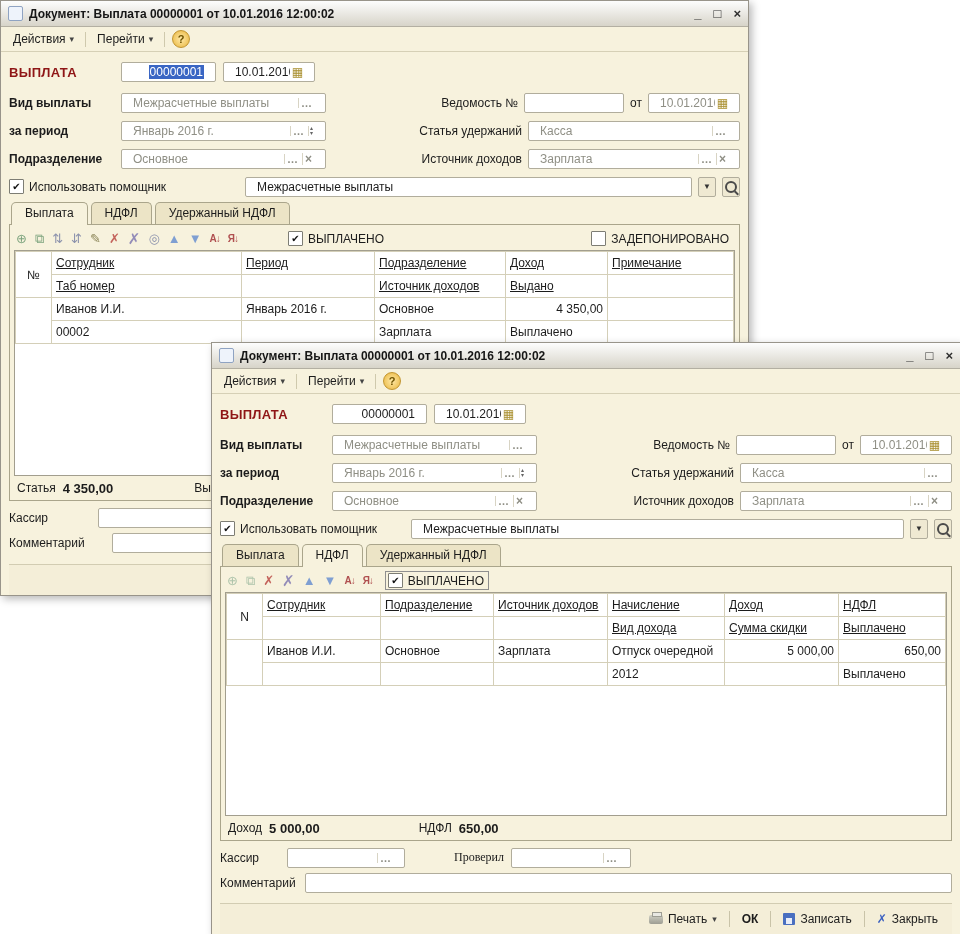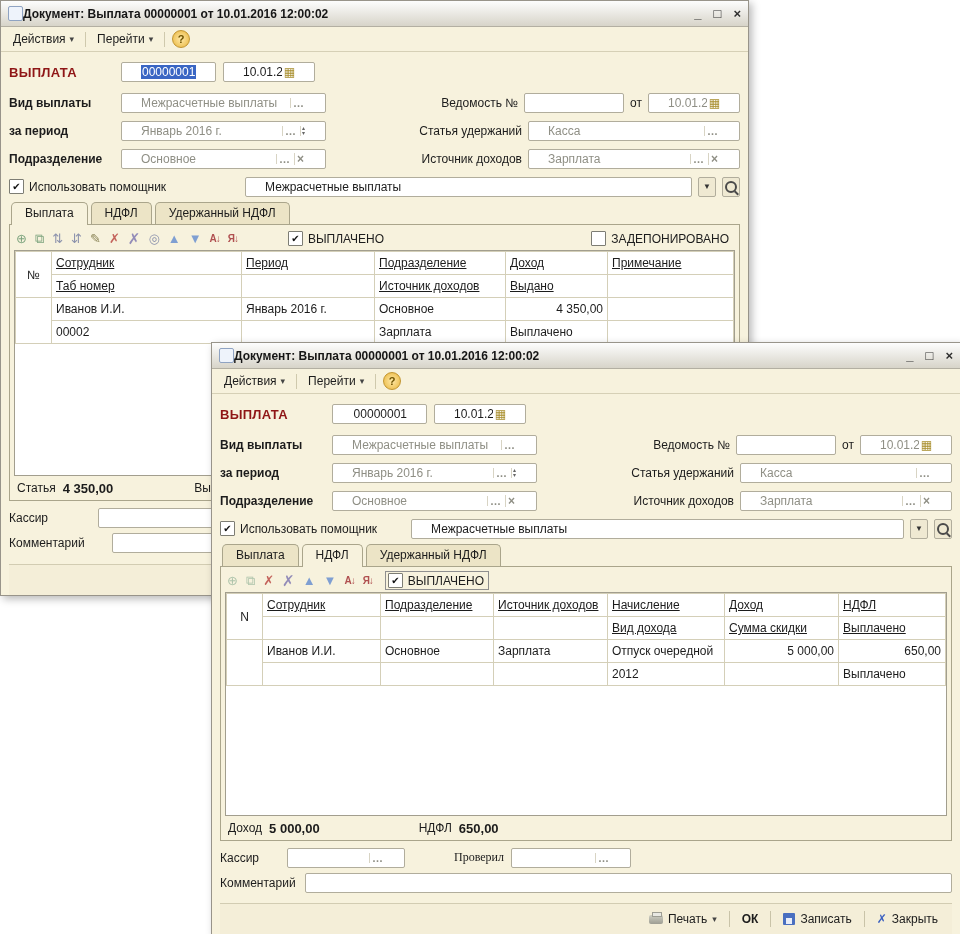--- a/index.html
+++ b/index.html
@@ -4,40 +4,40 @@
 <style>
   html,body{margin:0;padding:0;}
   body{
     width:960px;height:934px;position:relative;overflow:hidden;background:#ffffff;
     font-family:"Liberation Sans","DejaVu Sans",sans-serif;font-size:12px;color:#1c1c1c;
   }
   .win{position:absolute;background:#f7f2dd;border:1px solid #98948a;overflow:hidden;
        box-shadow:3px 3px 8px rgba(0,0,0,.28);display:flex;flex-direction:column;}
   
   .titlebar{height:25px;flex:0 0 25px;background:linear-gradient(#fdfdfd,#d7d4c9);
-    display:flex;align-items:center;padding:0 7px;border-bottom:1px solid #b3afa2;}
+    display:flex;align-items:center;gap:6px;padding:0 7px;border-bottom:1px solid #b3afa2;}
   .doc-ico{width:13px;height:13px;background:#eef3fb;border:1px solid #8fa3c2;border-radius:2px;}
   .title{font-weight:bold;font-size:12px;color:#161616;white-space:nowrap;}
   .win-controls{margin-left:auto;display:flex;gap:12px;align-items:center;}
   .wc{font-weight:bold;color:#2e2e2e;font-size:13px;line-height:13px;cursor:default;}
   
   .menubar{height:24px;flex:0 0 24px;display:flex;align-items:center;gap:5px;padding:0 6px;
     border-bottom:1px solid #d6d0b6;background:#f7f2dd;}
   .menu-item{display:flex;align-items:center;gap:4px;padding:2px 6px;border-radius:2px;}
   .caret{font-size:9px;color:#444;}
   .menu-sep{width:1px;height:15px;background:#cfc9ad;}
   .help-ico{width:16px;height:16px;border-radius:50%;background:radial-gradient(#ffe9a8,#e8b53c);
     border:1px solid #c29530;color:#6d5200;font-weight:bold;font-size:11px;
     display:flex;align-items:center;justify-content:center;margin-left:2px;}
   
   .wbody{flex:1;display:flex;flex-direction:column;padding:5px 8px 0 8px;overflow:hidden;}
   .doc-row{display:flex;align-items:center;gap:7px;margin:4px 0 9px 0;height:22px;}
   .doc-type{color:#8f1616;font-weight:bold;font-size:13px;width:105px;letter-spacing:.3px;}
   .input{background:#fff;border:1px solid #b1ad9c;border-radius:2px;height:20px;
-    display:flex;align-items:center;padding:0 19px;box-sizing:border-box;gap:2px;}
+    display:flex;align-items:center;padding:0 11px;box-sizing:border-box;gap:2px;}
   .val{flex:1;white-space:nowrap;overflow:hidden;}
   .ro{color:#8f8f85;}
   .num-input{width:95px;}
   .num-input .val{text-align:right;}
   .sel-text{background:#3a66c4;color:#fff;padding:0 1px;}
   .date-input{width:92px;}
   .cal{color:#a98f2e;font-size:12px;line-height:12px;}
   .ibtn{color:#8f8f85;font-weight:bold;font-size:11px;line-height:10px;padding:0 2px;
     border-left:1px solid #d8d4c4;cursor:default;}
   .xbtn{color:#8f8f85;font-weight:bold;font-size:12px;line-height:12px;padding:0 2px;

